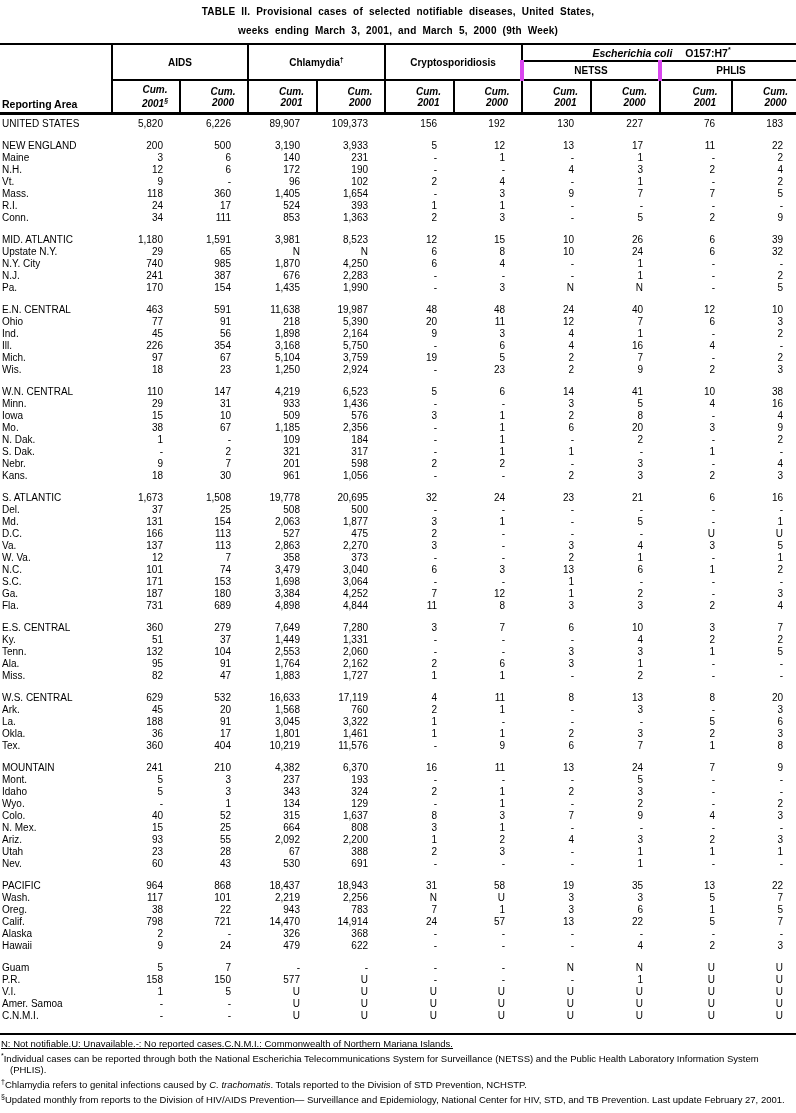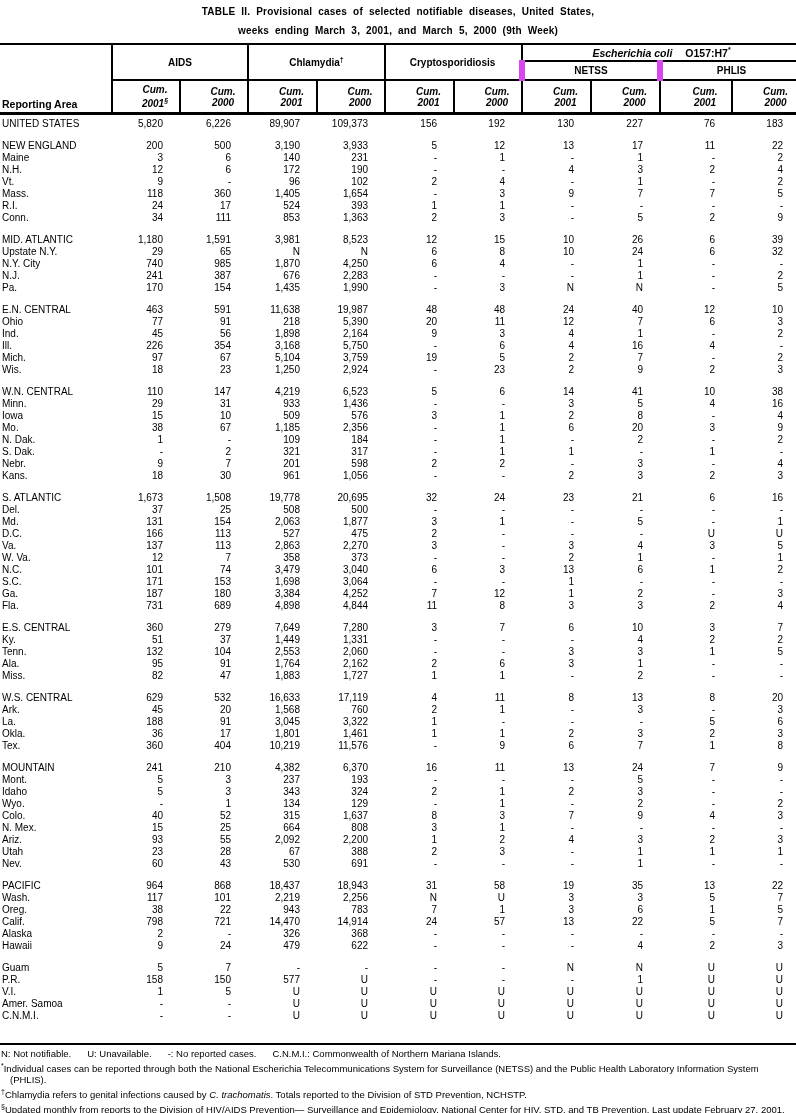--- a/index.html
+++ b/index.html
@@ -9,33 +9,33 @@
   table { border-collapse:collapse; table-layout:fixed; width:796px; margin-top:3px; }
   th { font-weight:bold; font-size:10px; padding:0; }
   thead th { text-align:center; vertical-align:middle; }
   .th-top   { border-top:2px solid #000; }
   .th-area  { text-align:left; vertical-align:bottom; border-bottom:3px solid #000;
               padding:8px 0 2px 2px; font-size:10.5px; }
   .th-group { border-left:2px solid #000; border-bottom:2px solid #000; height:34px; }
   .th-ecoli { border-left:2px solid #000; border-bottom:2px solid #000; height:15px; font-size:10.5px; }
   .th-ecoli .sp { font-style:italic; }
   .th-ecoli .rest { margin-left:13px; }
-  .th-sub   { border-left:6px solid #d946ef; border-bottom:2px solid #000; height:17px; }
+  .th-sub   { border-left:4px solid #d946ef; border-bottom:2px solid #000; height:17px; }
   .th-cum   { border-left:2px solid #000; border-bottom:3px solid #000;
               line-height:11px; padding:3px 0 3px 18px;font-style:italic; }
   sup { font-size:7px; }
   tbody td { font-size:10px; line-height:12px; padding:0; white-space:nowrap; overflow:hidden; }
   td.area { text-align:left; padding-left:2px; }
   td.num  { text-align:right; padding-right:17px; }
   tr.gap td { padding-top:10px; }
   tr.usrow td { padding-top:3px; }
-  tbody tr.last td { border-bottom:2px solid #000; padding-bottom:21px;margin-left:21px; }
+  tbody tr.last td { border-bottom:2px solid #000; padding-bottom:11px;margin-left:21px; }
   .footnotes { font-size:9.5px; line-height:11.5px; padding-top:3px; padding-left:1px; }
   .legend { display:flex; }
-  .legend span { margin-right:16px; }
+  .legend span { margin-right:0;text-decoration:underline; }
   .lg1 { margin-right:70px; } .lg2 { margin-right:70px; } .lg3 { margin-right:65px; }
   .fn { padding-left:9px; text-indent:-9px; }
   .fn .it { font-style:italic; }
 </style>
 </head>
 <body>
 
 <div class="title">
   <div>TABLE II. Provisional cases of selected notifiable diseases, United States,</div>
   <div>weeks ending March 3, 2001, and March 5, 2000 (9th Week)</div>

